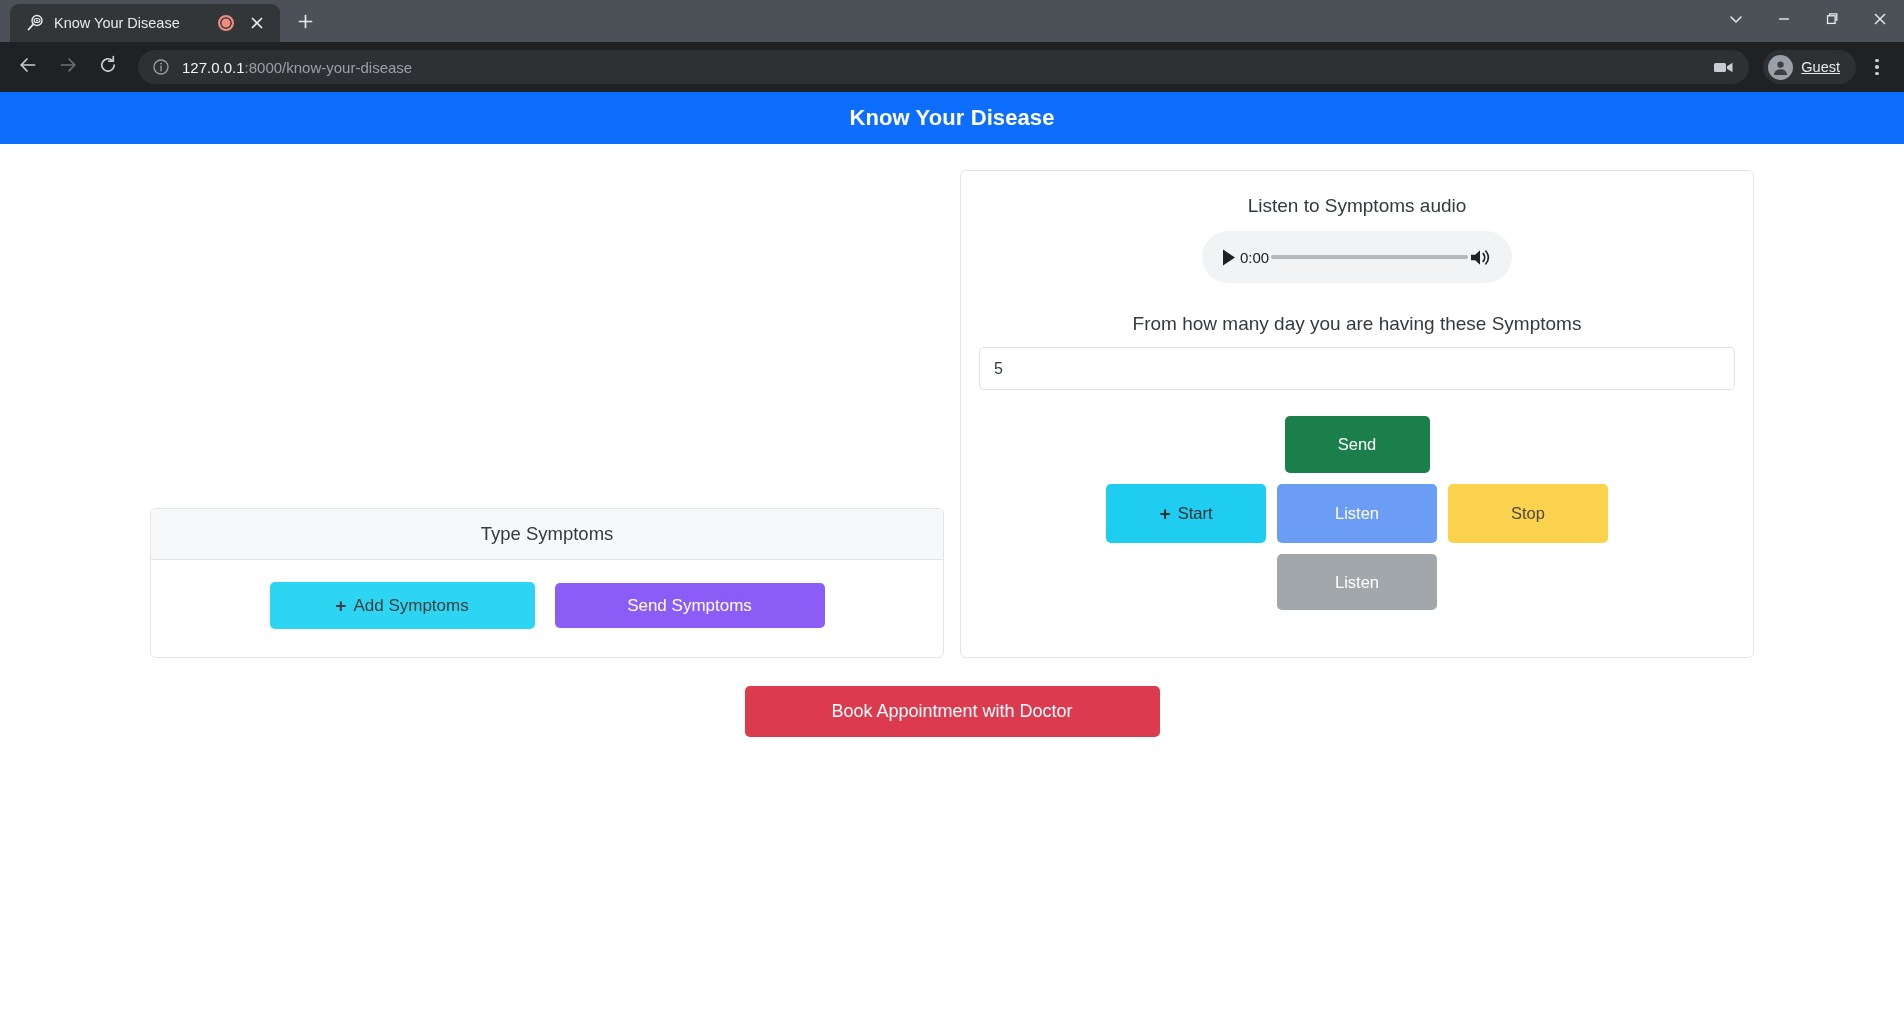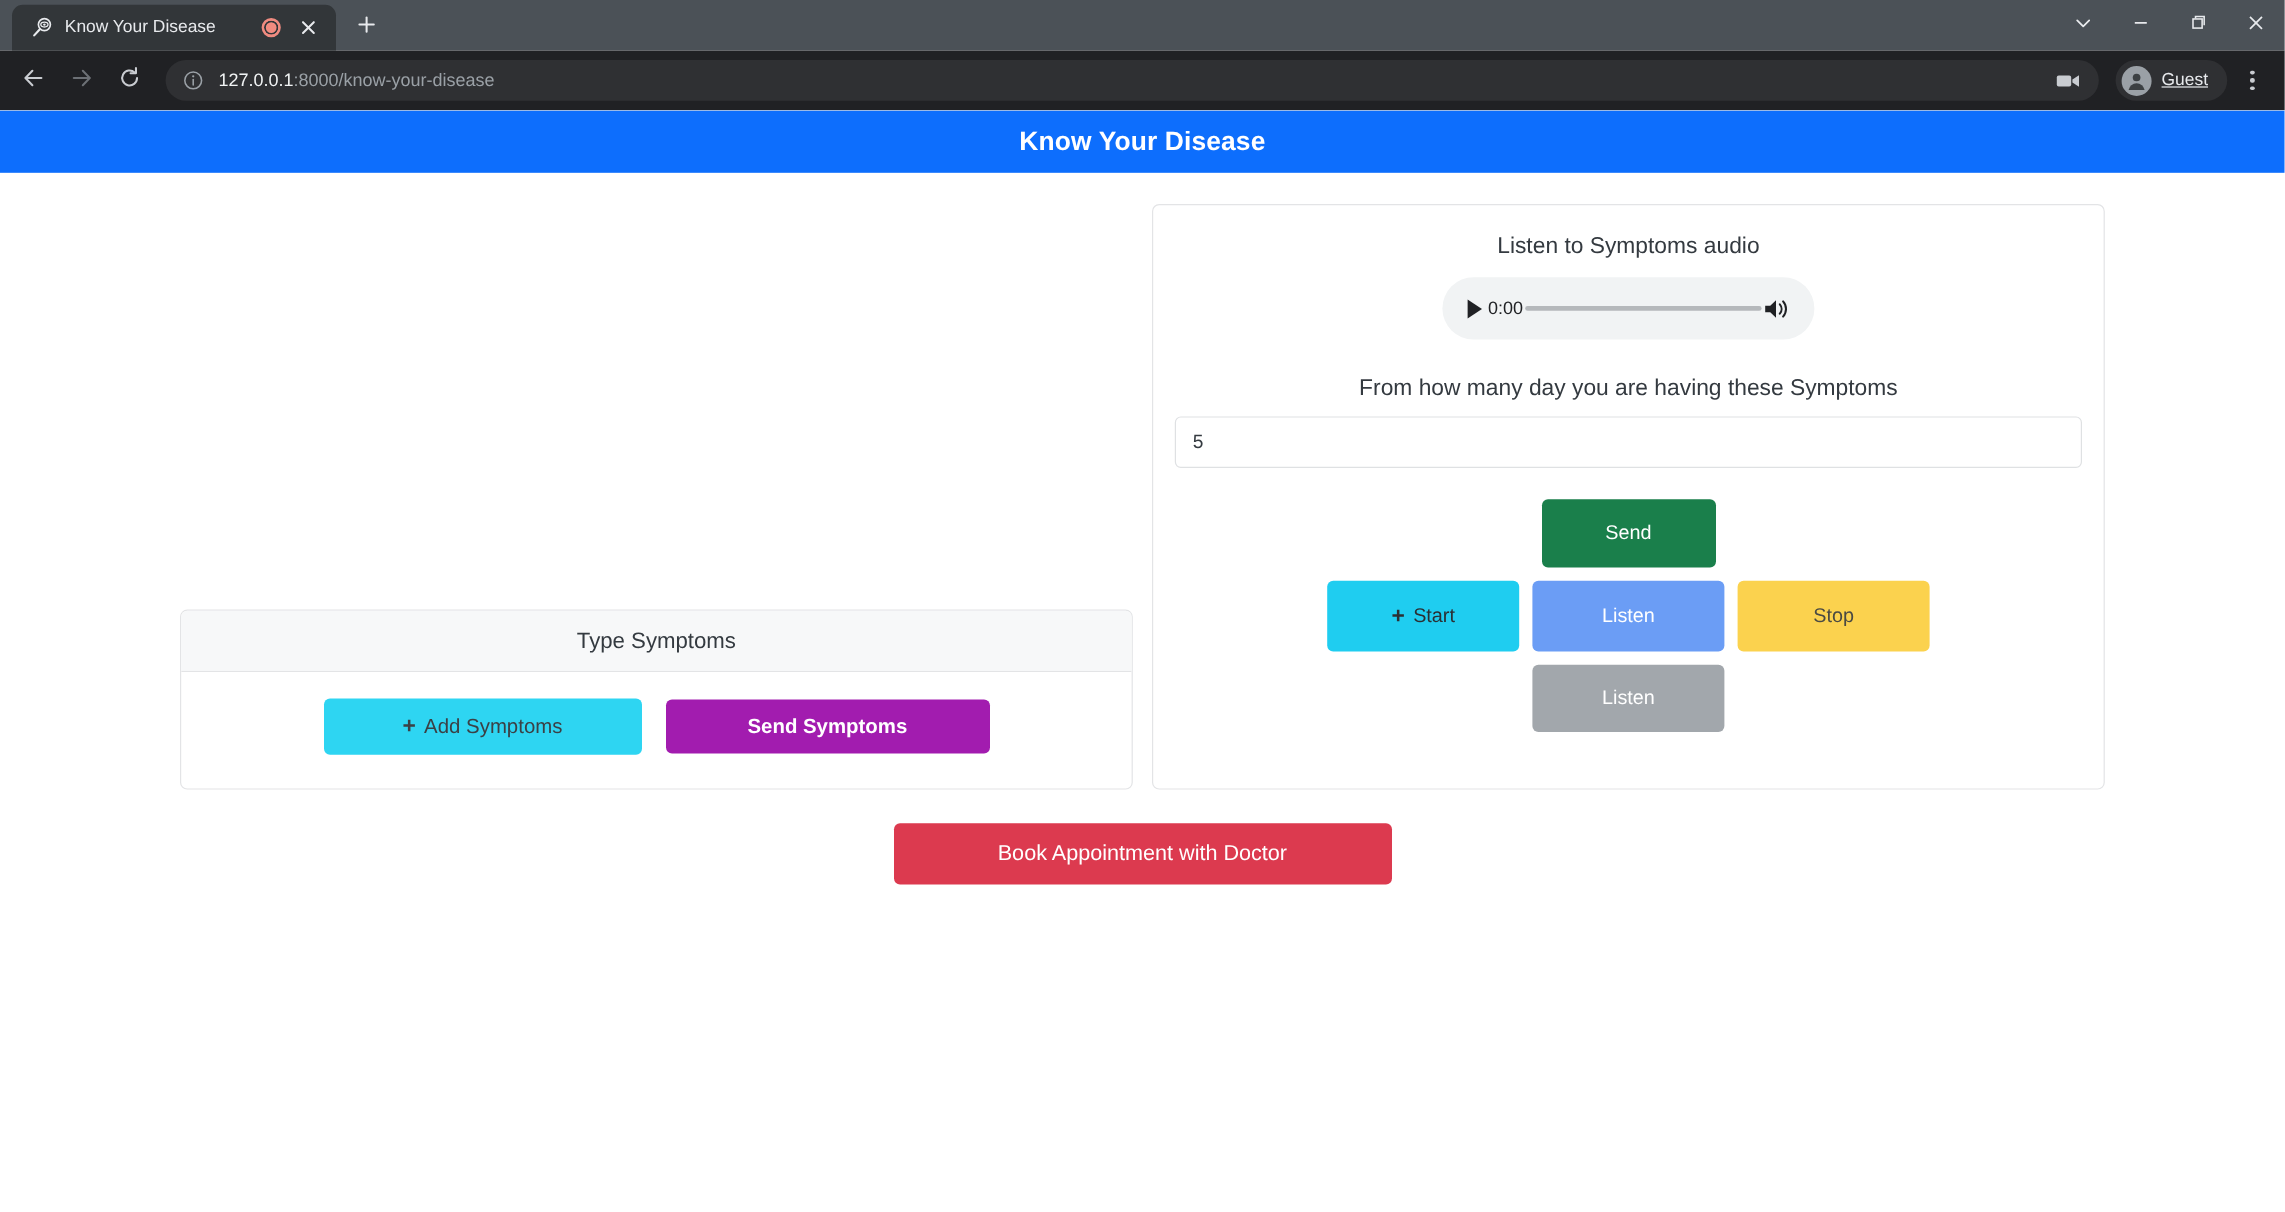--- a/index.html
+++ b/index.html
@@ -187,25 +187,25 @@
     gap: 7px;
     line-height: 1;
   }
   .btn-add {
     background: #2ed5f2;
     color: #3b4045;
     padding: 14px 34px;
     min-width: 265px;
   }
   .btn-send-symptoms {
-    background: #a21caf;
+    background: #8b5cf6;
     color: #ffffff;
     padding: 14px 34px;
     min-width: 270px;
-    font-weight: bold;
+    font-weight: normal;
     margin-left: 10px;
   }
   .plus-glyph { font-size: 19px; font-weight: bold; line-height: 1; }
 
   
   .right-card .card-body { padding: 24px 18px 36px 18px; }
   .section-label {
     text-align: center;
     font-size: 19px;
     color: #343a40;

